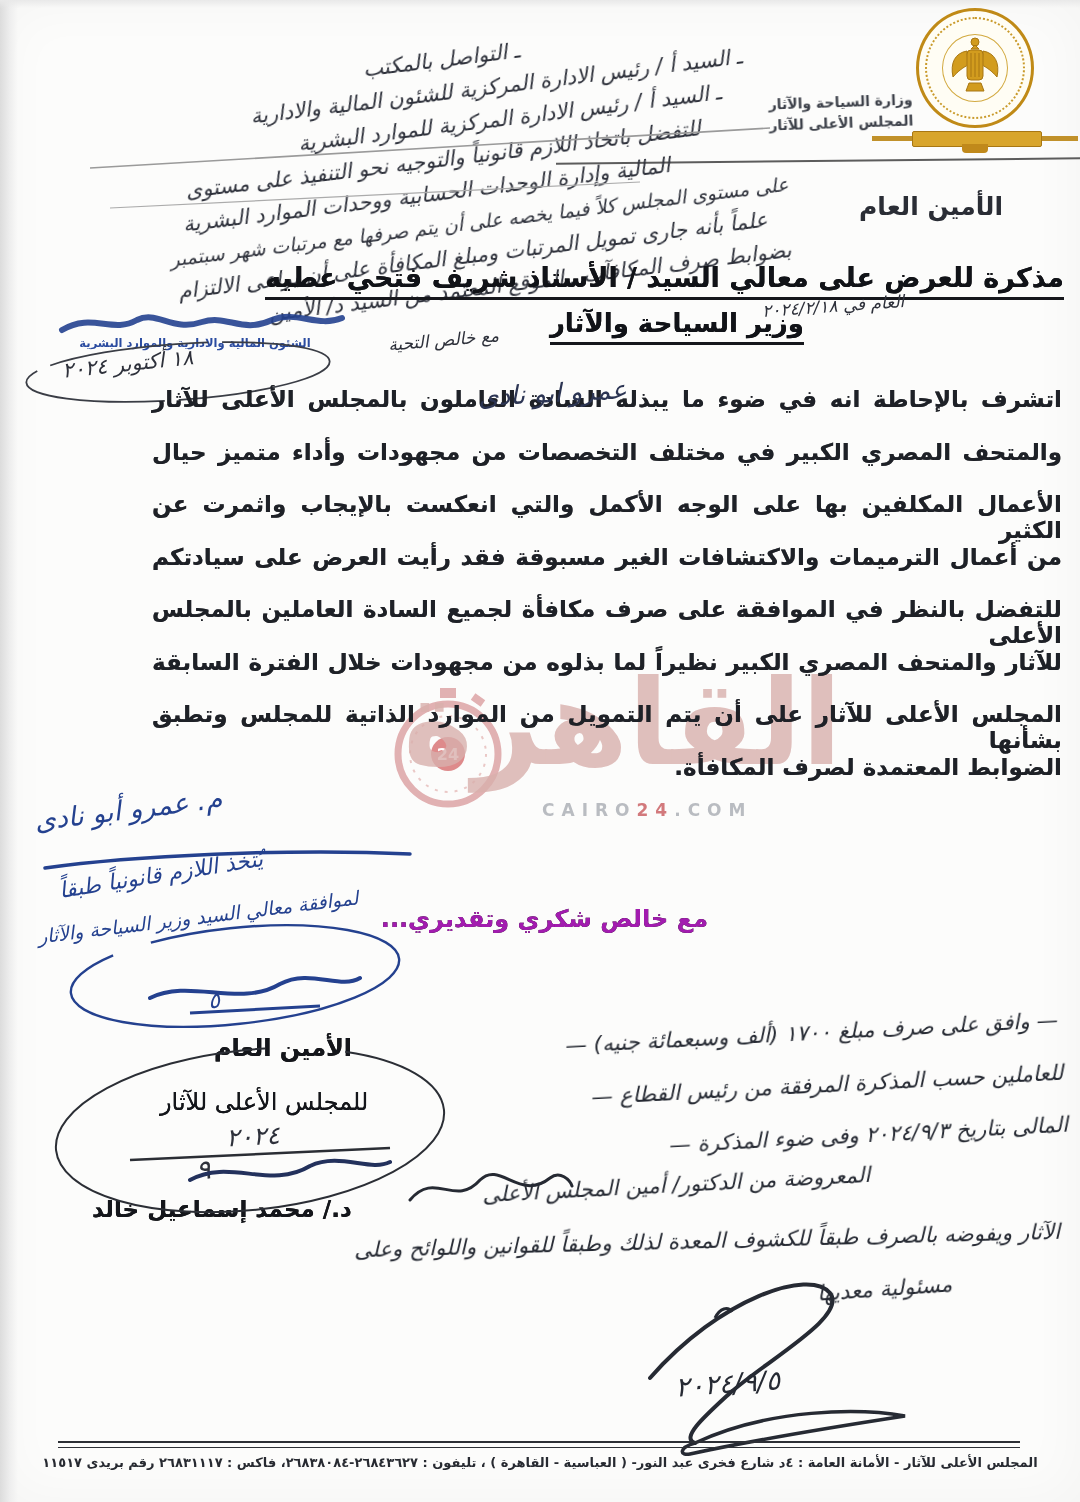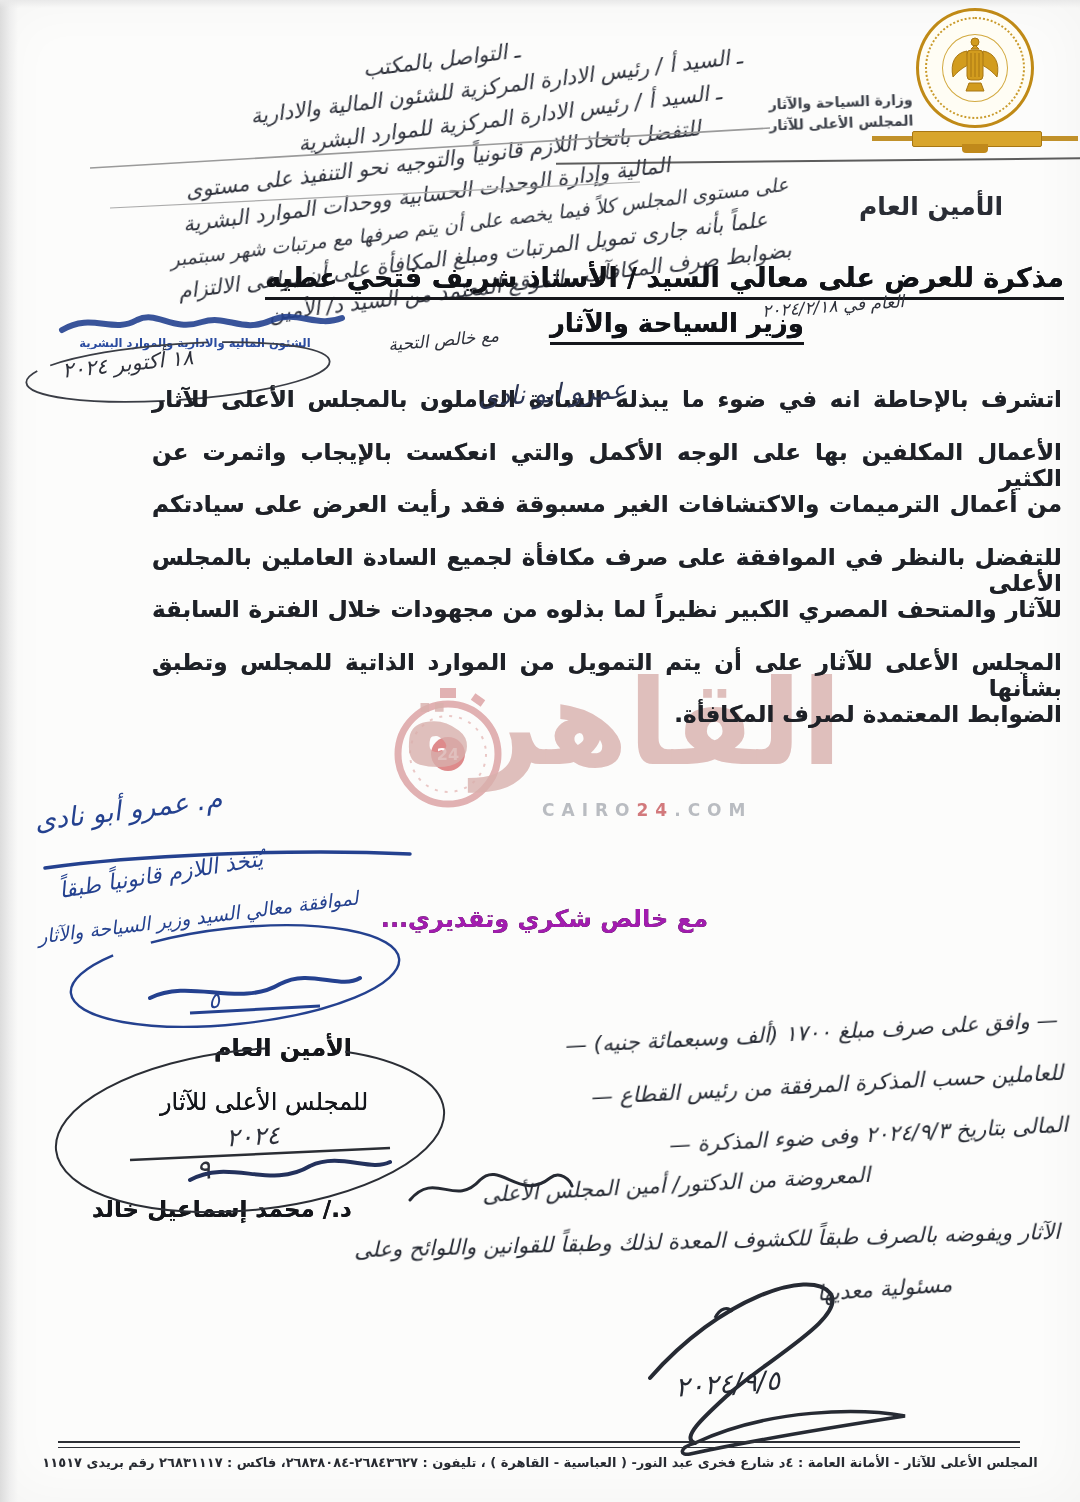--- a/index.html
+++ b/index.html
@@ -180,20 +180,21 @@
   </svg>
   <div class="blue-caption">الشئون المالية والادارية والموارد البشرية</div>
   <div class="hw hw-greeting">مع خالص التحية</div>
   <svg width="330" height="70" style="left:18px;top:338px;z-index:1">
     <ellipse cx="160" cy="34" rx="152" ry="28" fill="none" stroke="#3a3d45" stroke-width="1.8" transform="rotate(-4 160 34)" stroke-dasharray="160 14"></ellipse>
   </svg>
   <div class="hw hw-circled-date">١٨ أكتوبر ٢٠٢٤</div>
 
   <div class="body-text">
     <div class="body-line">اتشرف بالإحاطة انه في ضوء ما يبذله السادة العاملون بالمجلس الأعلى للآثار</div>
+    <div class="body-line">والمتحف المصري الكبير في مختلف التخصصات من مجهودات وأداء متميز حيال</div>
     <div class="body-line">الأعمال المكلفين بها على الوجه الأكمل والتي انعكست بالإيجاب واثمرت عن الكثير</div>
     <div class="body-line">من أعمال الترميمات والاكتشافات الغير مسبوقة فقد رأيت العرض على سيادتكم</div>
     <div class="body-line">للتفضل بالنظر في الموافقة على صرف مكافأة لجميع السادة العاملين بالمجلس الأعلى</div>
     <div class="body-line">للآثار والمتحف المصري الكبير نظيراً لما بذلوه من مجهودات خلال الفترة السابقة</div>
     <div class="body-line">المجلس الأعلى للآثار على أن يتم التمويل من الموارد الذاتية للمجلس وتطبق بشأنها</div>
     <div class="body-line short">الضوابط المعتمدة لصرف المكافأة.</div>
   </div>
   <div class="closing">مع خالص شكري وتقديري...</div>
 
   <div class="hw-overlap-name">عمرو ابو نادى</div>

